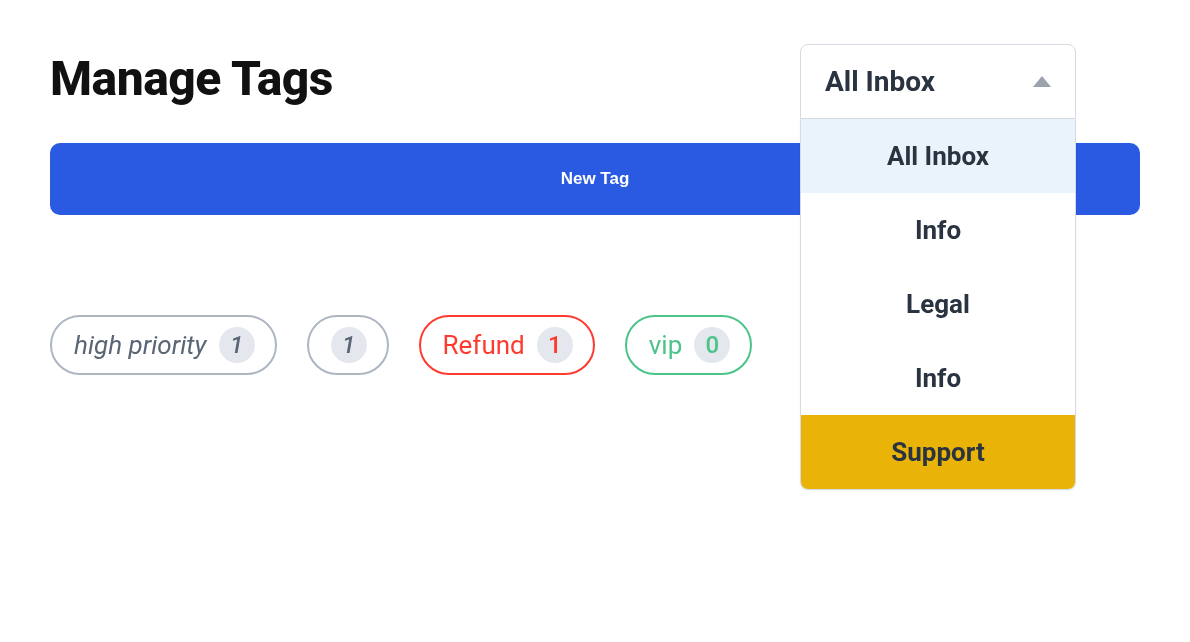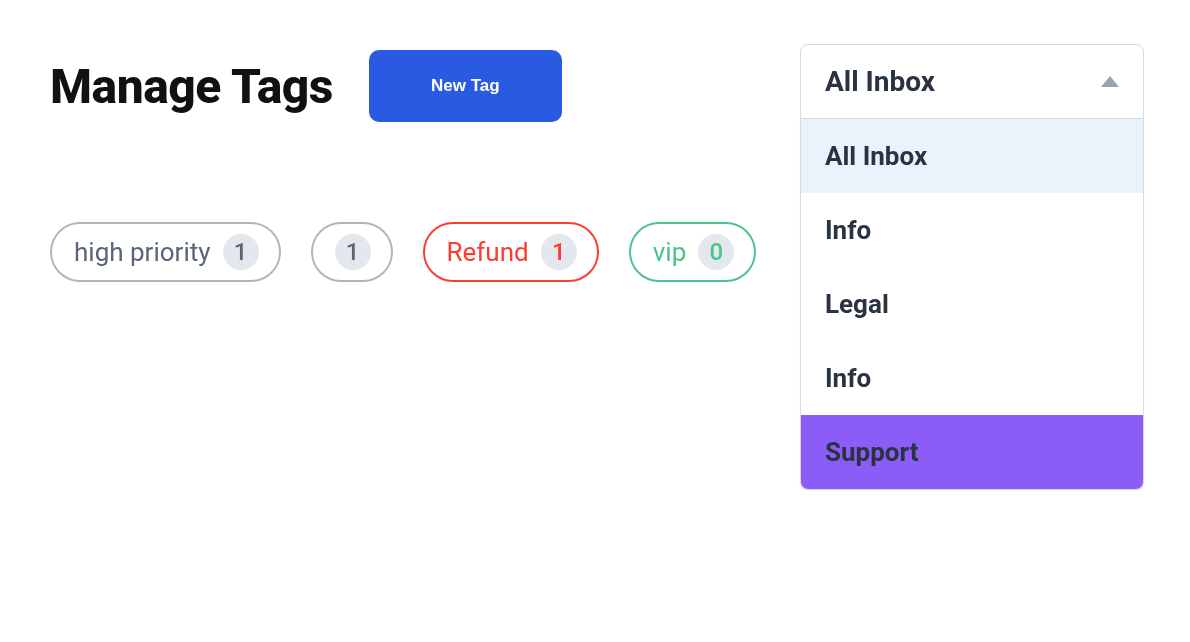--- a/index.html
+++ b/index.html
@@ -7,23 +7,23 @@
     font-family: -apple-system, BlinkMacSystemFont, "Segoe UI", Roboto, Helvetica, Arial, sans-serif;
     background: #ffffff;
     width: 1190px;
     height: 642px;
     position: relative;
     padding: 50px;
     overflow: hidden;
   }
   .header-row {
     display: flex;
-    align-items: center;
     gap: 36px;
     margin-bottom: 100px;
+    flex-direction: column;
   }
   .page-title {
     font-size: 48px;
     font-weight: 800;
     color: #111;
     letter-spacing: -0.5px;
   }
   .new-tag-btn {
     background: #2a59e2;
     color: #fff;
@@ -45,21 +45,21 @@
     align-items: center;
     gap: 12px;
     border: 2px solid #b5bcc7;
     border-radius: 999px;
     padding: 10px 20px 10px 22px;
     font-size: 26px;
     color: #5a6576;
     cursor: pointer;
     background: #fff;
   }
-  .tag-chip.gray { border-color: #aeb6c2; color: #5a6576; }
+  .tag-chip.gray { border-color: #aeb6c2; color: #5a6576; font-style: italic; }
   .tag-chip.red  { border-color: #ff3b30; color: #ff3b30; }
   .tag-chip.green{ border-color: #4cc38a; color: #4cc38a; }
   .tag-count {
     display: inline-flex;
     align-items: center;
     justify-content: center;
     min-width: 36px;
     height: 36px;
     padding: 0 10px;
     border-radius: 999px;
@@ -69,21 +69,22 @@
     font-weight: 500;
   }
   .tag-chip.red .tag-count { color: #ff3b30; }
   .tag-chip.green .tag-count { color: #4cc38a; }
 
   
   .dropdown {
     position: absolute;
     top: 44px;
     left: 800px;
-    width: 344px;
+    width: 276px;
+    text-align: center;
   }
   .dropdown-toggle {
     display: flex;
     align-items: center;
     justify-content: space-between;
     border: 1px solid #d6dbe3;
     border-radius: 8px 8px 0 0;
     padding: 20px 24px;
     font-size: 28px;
     font-weight: 700;
@@ -106,21 +107,21 @@
     box-shadow: 0 1px 3px rgba(0,0,0,0.04);
   }
   .dropdown-item {
     padding: 22px 24px;
     font-size: 26px;
     font-weight: 700;
     color: #2a3340;
     cursor: pointer;
   }
   .dropdown-item.selected { background: #eaf2fb; }
-  .dropdown-item.hover { background: #8b5cf6; }
+  .dropdown-item.hover { background: #eab308; }
 </style>
 </head>
 <body>
 
 <div class="header-row">
   <h1 class="page-title">Manage Tags</h1>
   <button class="new-tag-btn">New Tag</button>
 </div>
 
 <div class="tags-row">

